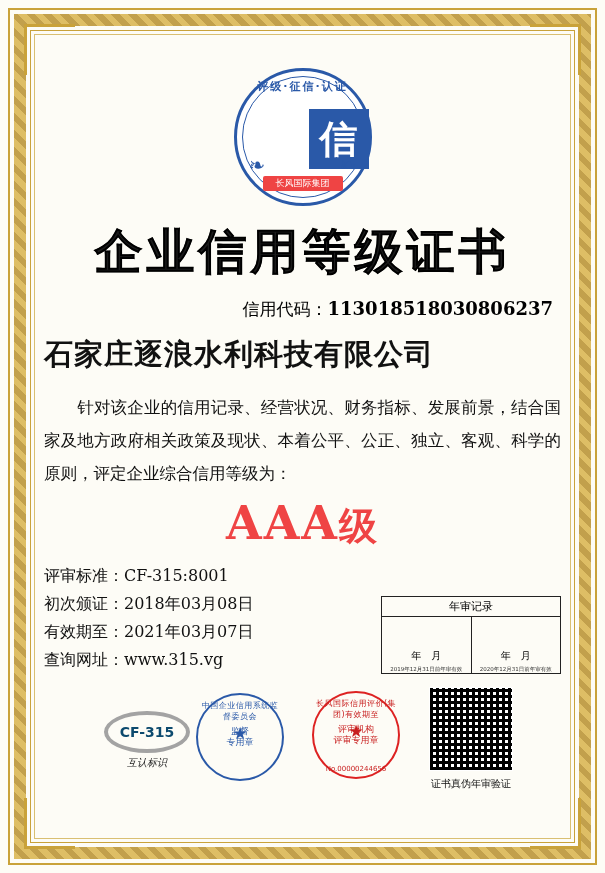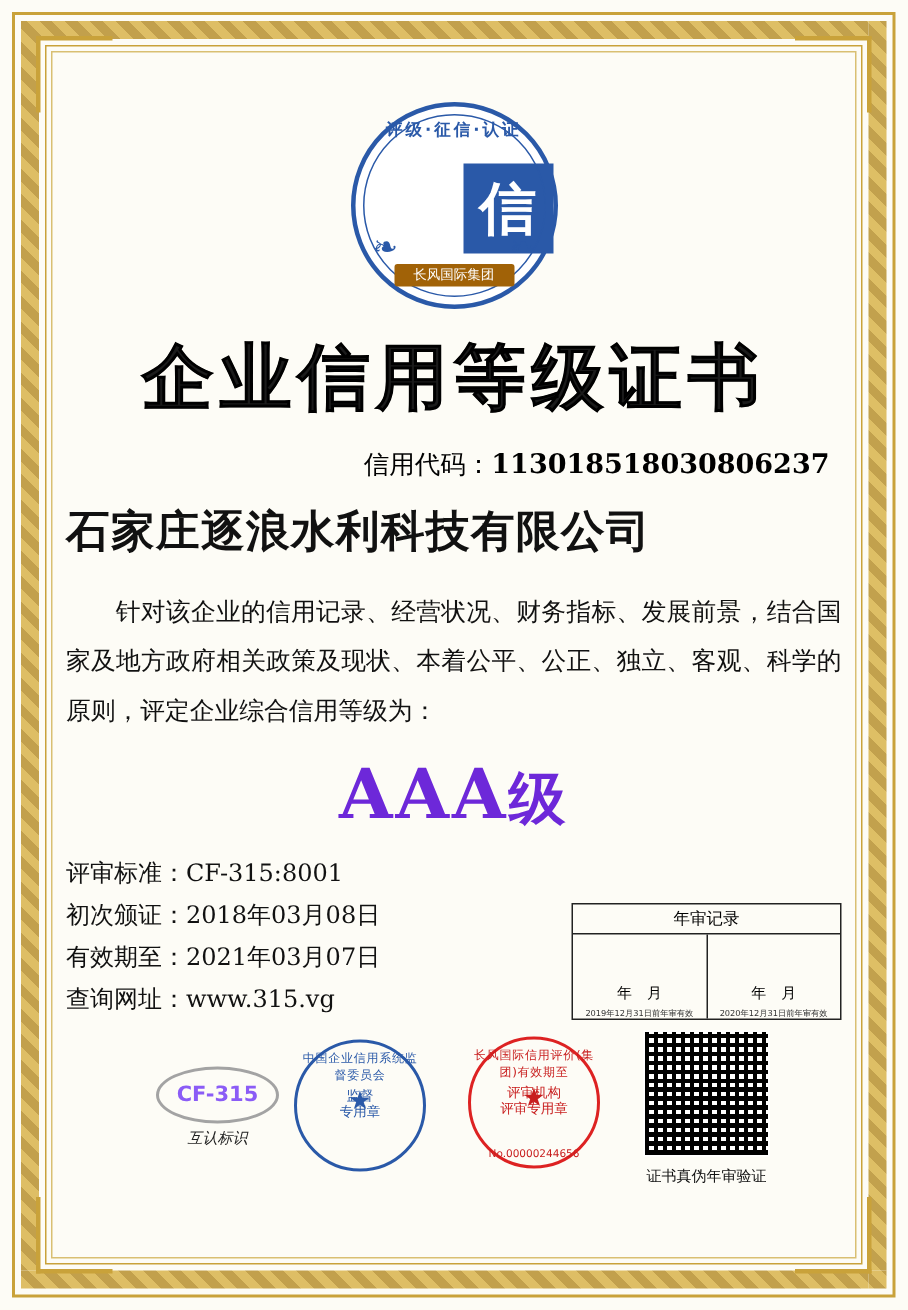--- a/index.html
+++ b/index.html
@@ -69,21 +69,21 @@
   }
   .logo-core{
     width:60px;height:60px;background:#2a59a8;color:#fff;
     display:flex;align-items:center;justify-content:center;
     font-size:38px;font-weight:bold;
     font-family:"DejaVu Sans", sans-serif;
     margin-top:4px;
   }
   .logo-bottom{
     position:absolute;bottom:12px;left:0;right:0;text-align:center;
-    font-size:9px;color:#fff;background:#a16207;
+    font-size:9px;color:#fff;background:#ef4444;
     margin:0 26px;padding:1px 0;border-radius:2px;
     font-family:"DejaVu Sans", sans-serif;
   }
   .wheat{
     position:absolute;bottom:26px;font-size:20px;color:#2a59a8;
   }
   .wheat.l{left:12px;}
   .wheat.r{right:12px;}
 
   
@@ -117,22 +117,22 @@
     margin-top:16px;
     font-size:16.5px;
     line-height:2.0;
     text-align:justify;
     color:#111;
     font-family:"DejaVu Serif", serif;
   }
   .para .indent{display:inline-block;width:2em;}
   .grade{
     text-align:center;
-    margin-top:12px;
-    color:#6d28d9;
+    margin-top:6px;
+    color:#ef4444;
     font-size:46px;
     font-weight:bold;
     letter-spacing:2px;
     font-family:"DejaVu Serif", serif;
   }
   .grade .cn{font-size:38px;}
 
   
   .details-row{
     display:flex;justify-content:space-between;align-items:flex-end;
@@ -163,23 +163,23 @@
     font-size:5.5px;color:#333;
   }
 
   
   .stamps{
     position:absolute;left:0;right:0;bottom:28px;height:120px;
   }
   .st{position:absolute;}
   .st1{left:60px;top:28px;}
   .cf-oval{
-    width:78px;height:34px;border:2px solid #a3a3a3;border-radius:50%;
+    width:78px;height:34px;border:4px solid #a3a3a3;border-radius:50%;
     display:flex;align-items:center;justify-content:center;
-    color:#8b5cf6;font-size:14px;font-weight:bold;
+    color:#0c4a6e;font-size:14px;font-weight:bold;
     font-family:"DejaVu Sans", sans-serif;
   }
   .cap{
     text-align:center;font-size:10px;margin-top:3px;color:#222;
     font-family:"DejaVu Sans", sans-serif;
     font-style:italic;
   }
   .round-stamp{
     width:84px;height:84px;border-radius:50%;
     display:flex;align-items:center;justify-content:center;

